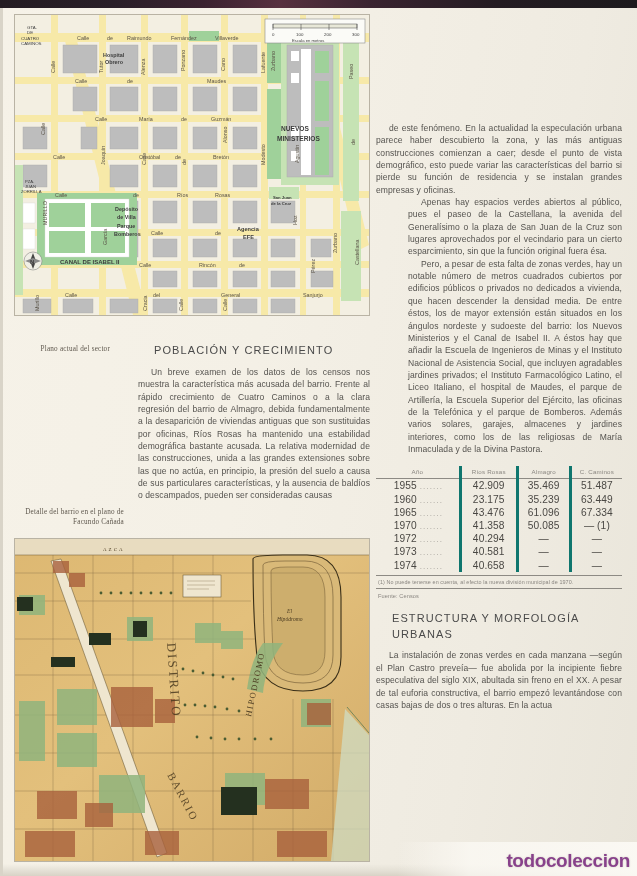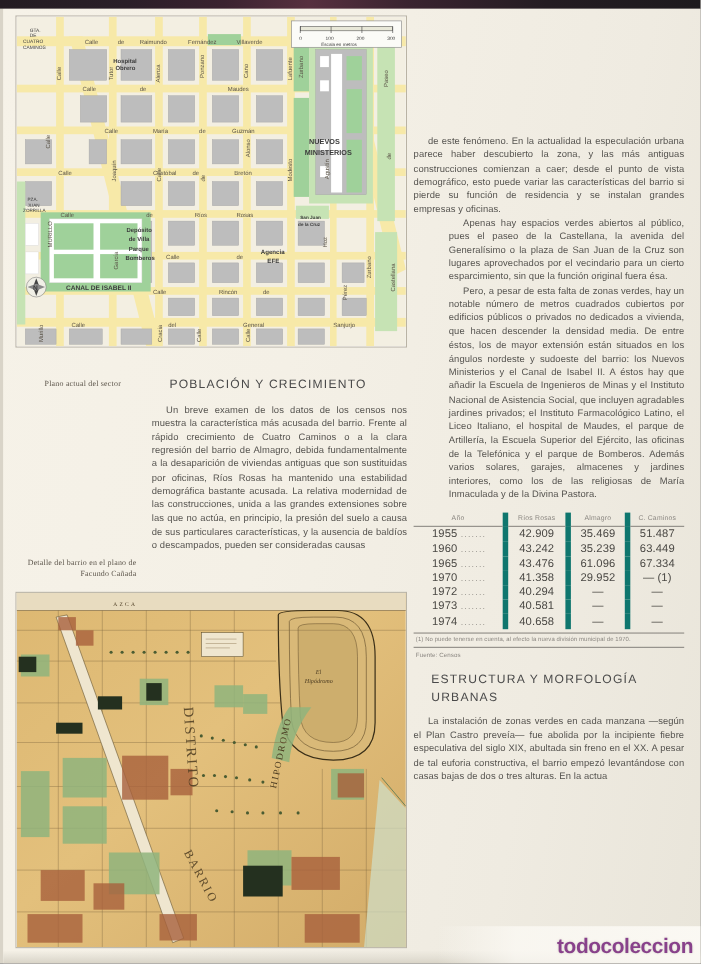--- a/index.html
+++ b/index.html
@@ -34,21 +34,21 @@
   .txt-left{position:absolute;left:138px;top:343px;width:232px;}
   
   .tbl-wrap{margin-top:11px;margin-bottom:9px;}
   table.census{border-collapse:collapse;width:246px;
      font-family:"Liberation Sans",sans-serif;color:#4f4d49;}
   table.census th{font-size:6.2px;font-weight:400;color:#8b8781;padding:2px 0 3px 0;
      text-align:center;letter-spacing:.2px;border-bottom:1px solid #8d8a84;}
   table.census td{font-size:10.2px;padding:1.1px 0;color:#4a4844;letter-spacing:.1px;}
   table.census td.yr{text-align:center;white-space:nowrap;padding-left:2px;}
   table.census td.num{text-align:center;}
-  .vr{border-left:5px solid #0f766e;margin-left:39px;}
+  .vr{border-left:3px solid #0f766e;margin-left:39px;}
   .tfoot-rule{border-top:1px solid #8d8a84;margin-top:3px;}
   .tnote{font-family:"Liberation Sans",sans-serif;font-size:5.4px;color:#8a8680;
      padding:3px 0 3px 2px;letter-spacing:.1px;border-bottom:1px solid #8d8a84;}
   .tsrc{font-family:"Liberation Sans",sans-serif;font-size:5.6px;color:#8a8680;
      padding:4px 0 0 2px;letter-spacing:.1px;}
   .dots{color:#9b9791;letter-spacing:1.1px;font-size:8px;}
   
   .watermark{position:absolute;right:7px;bottom:4px;font-family:"Liberation Sans",sans-serif;
      font-size:19px;font-weight:700;color:#701a75;opacity:.82;letter-spacing:-.4px;
      text-shadow:0 0 2px rgba(190,185,175,.9);}
@@ -441,34 +441,34 @@
         </thead>
         <tbody>
           <tr>
             <td class="yr"><span>1955</span> <span class="dots">.......</span></td>
             <td class="num vr">42.909</td>
             <td class="num vr">35.469</td>
             <td class="num vr">51.487</td>
           </tr>
           <tr>
             <td class="yr"><span>1960</span> <span class="dots">.......</span></td>
-            <td class="num vr">43.242</td>
+            <td class="num vr">23.175</td>
             <td class="num vr">35.239</td>
             <td class="num vr">63.449</td>
           </tr>
           <tr>
             <td class="yr"><span>1965</span> <span class="dots">.......</span></td>
             <td class="num vr">43.476</td>
             <td class="num vr">61.096</td>
             <td class="num vr">67.334</td>
           </tr>
           <tr>
             <td class="yr"><span>1970</span> <span class="dots">.......</span></td>
             <td class="num vr">41.358</td>
-            <td class="num vr">29.952</td>
+            <td class="num vr">50.085</td>
             <td class="num vr">— (1)</td>
           </tr>
           <tr>
             <td class="yr"><span>1972</span> <span class="dots">.......</span></td>
             <td class="num vr">40.294</td>
             <td class="num vr">—</td>
             <td class="num vr">—</td>
           </tr>
           <tr>
             <td class="yr"><span>1973</span> <span class="dots">.......</span></td>

